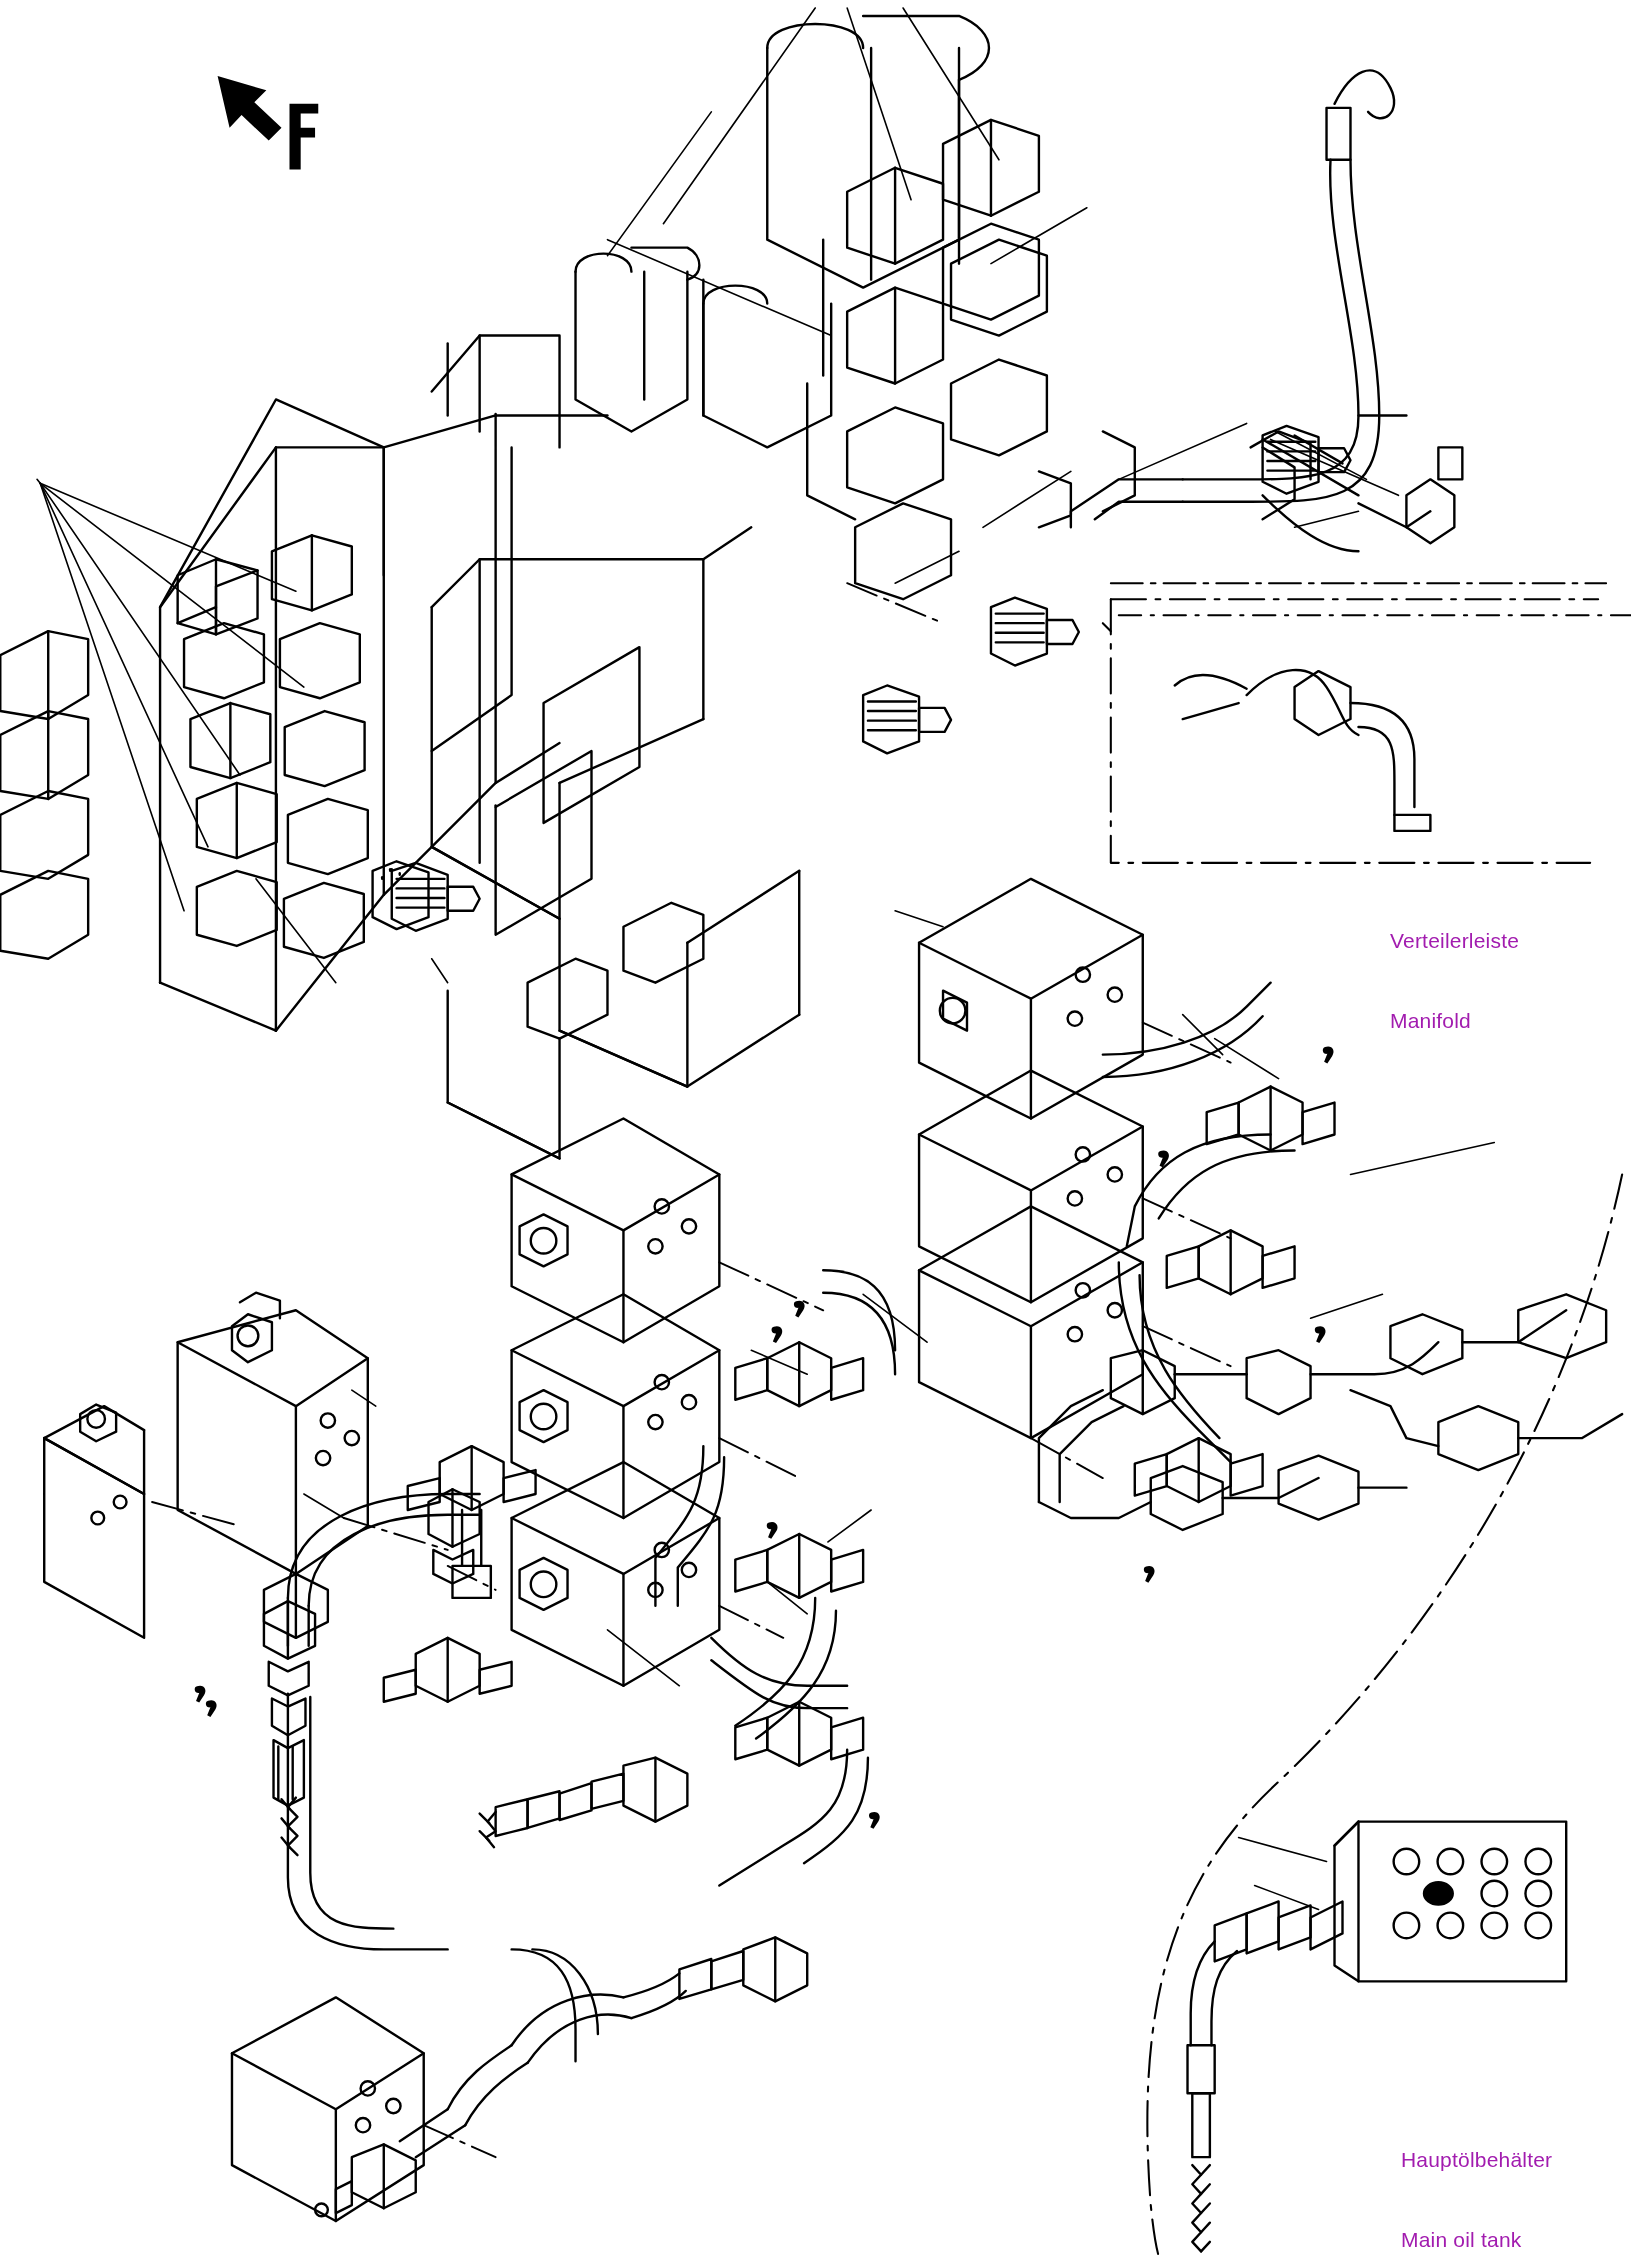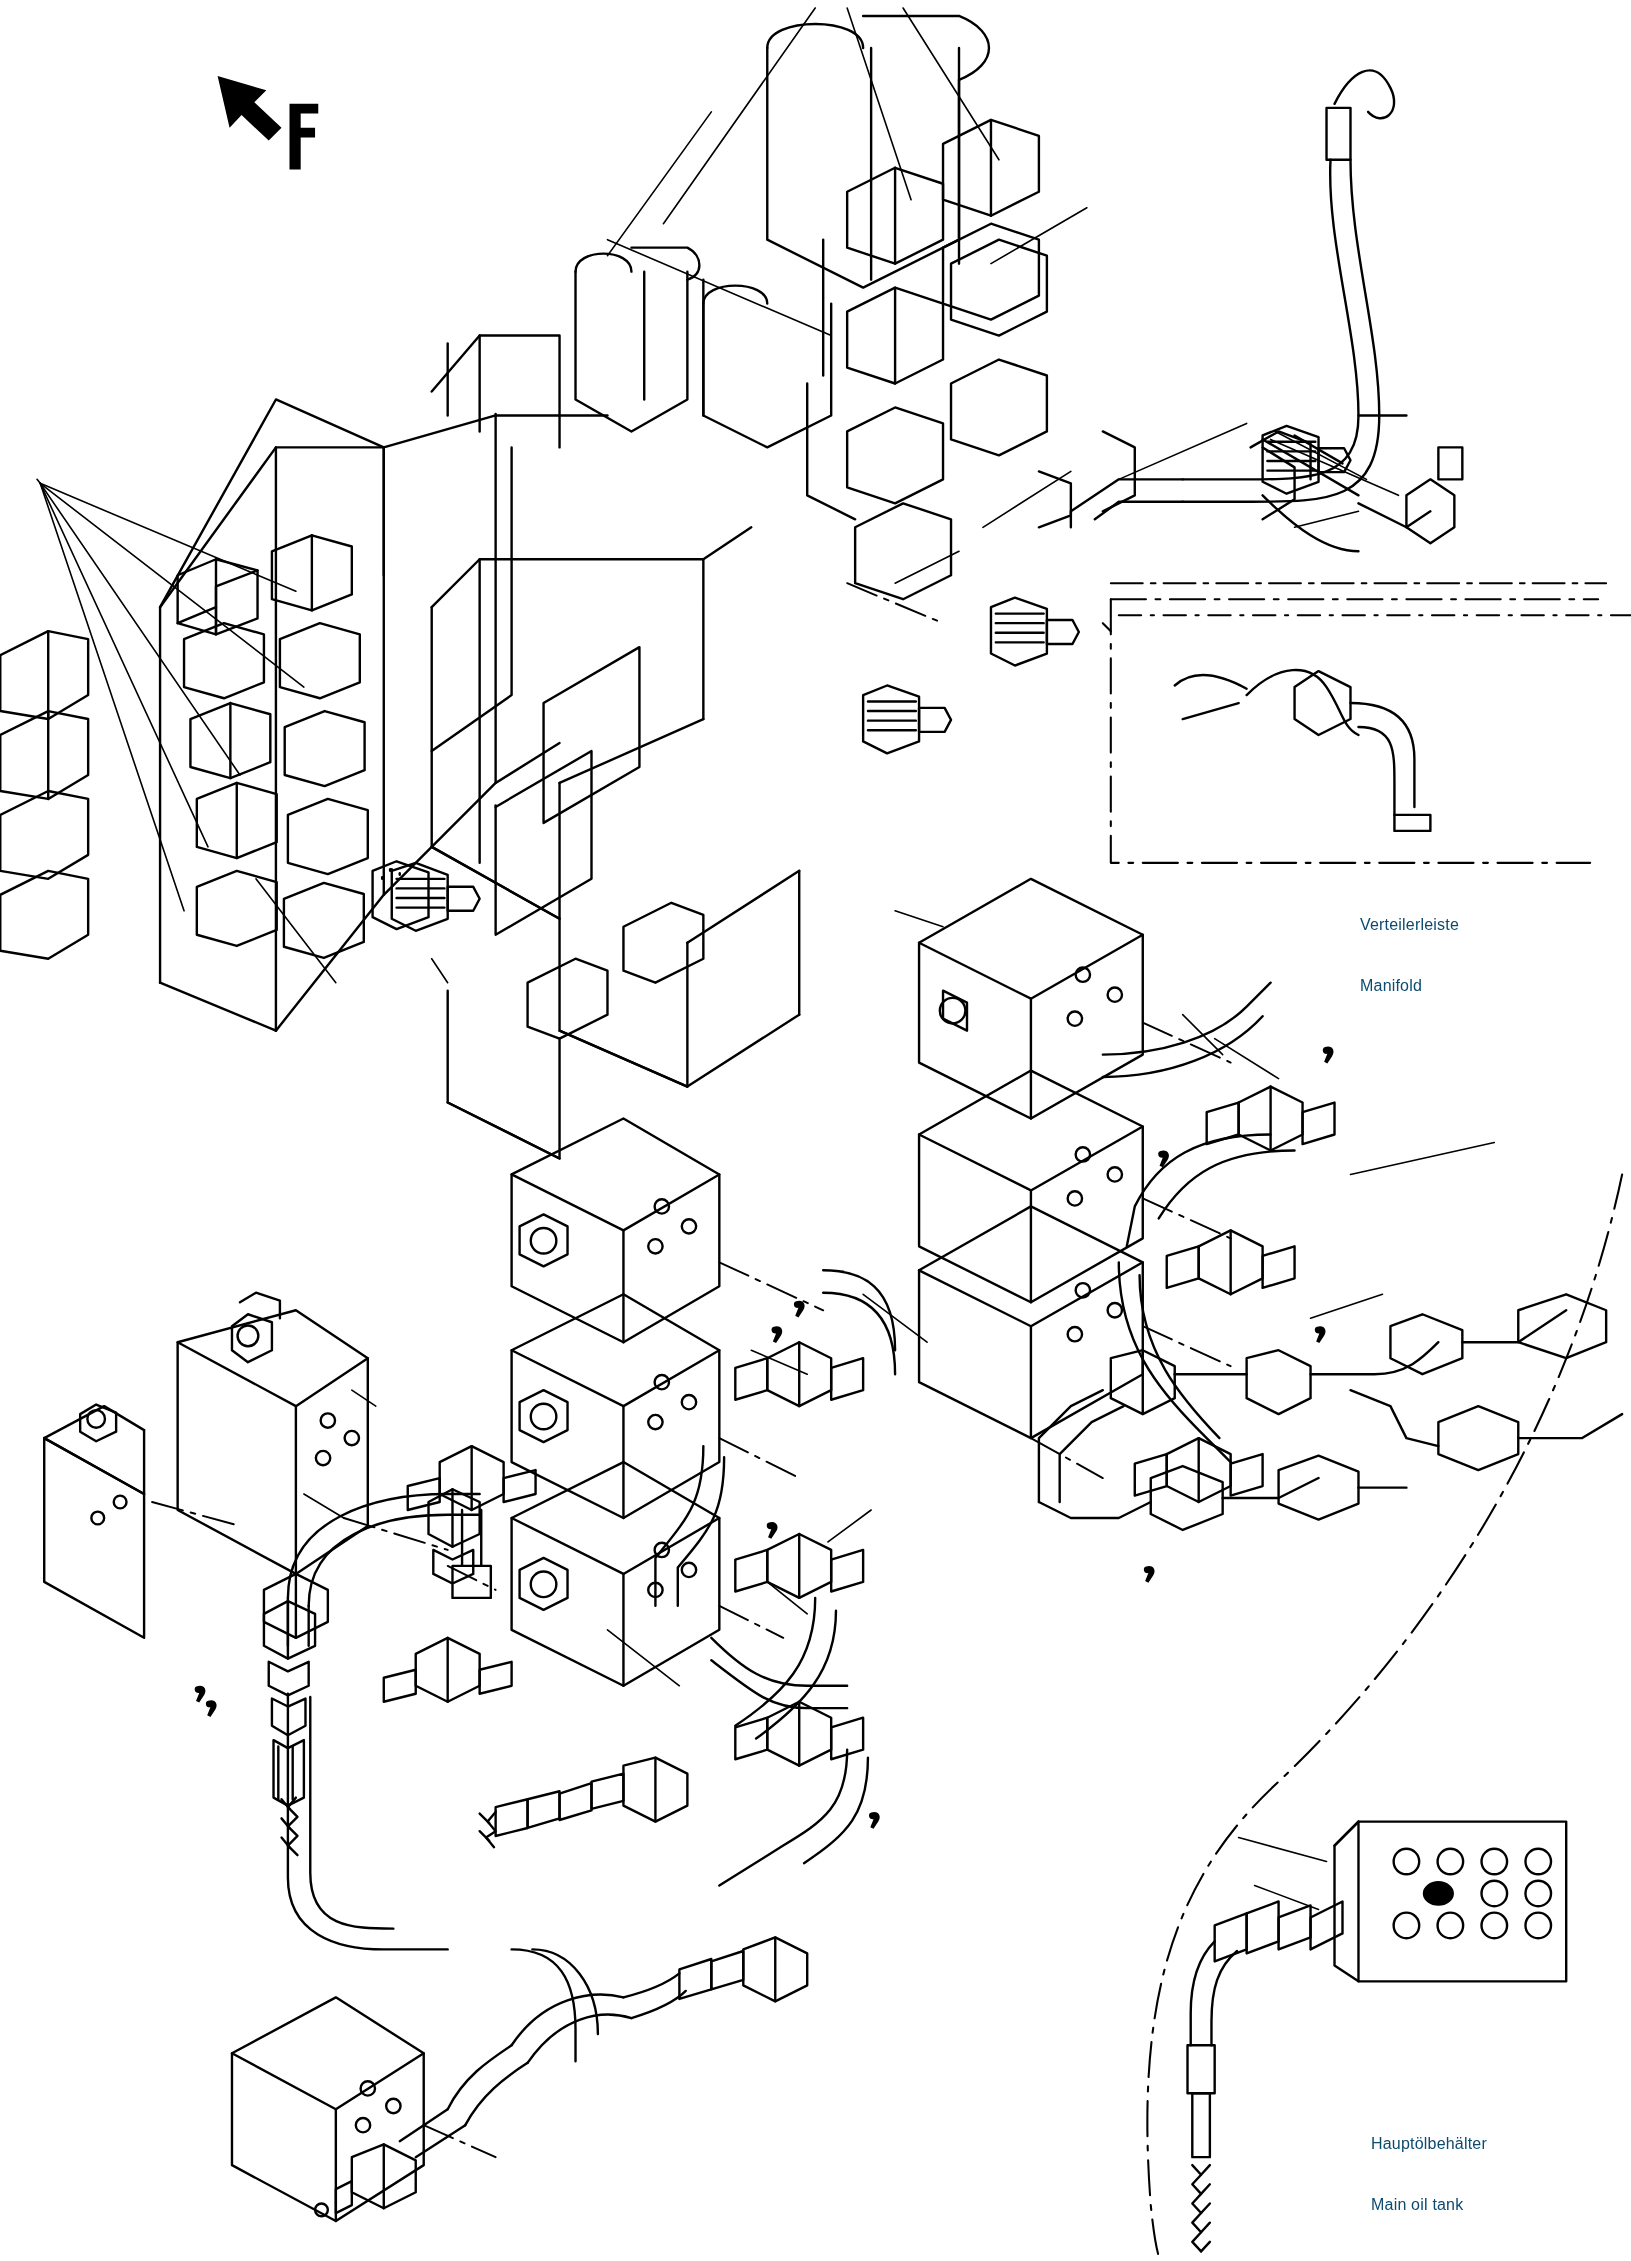--- a/index.html
+++ b/index.html
@@ -20,25 +20,26 @@
   #diagram-svg {
     position: absolute;
     left: 0;
     top: 0;
     width: 1632px;
     height: 2261px;
   }
   .label-block {
     position: absolute;
     font-family: "Liberation Sans", sans-serif;
-    font-size: 16px;
+    font-size: 21px;
     line-height: 1.28;
-    color: #0c4a6e;
+    color: #a21caf;
     white-space: pre;
     letter-spacing: 0.2px;
+    margin-left: 30px;
   }
   #label-manifold {
     left: 1360px;
     top: 874px;
   }
   #label-oiltank {
     left: 1371px;
     top: 2093px;
   }
   .label-line {

